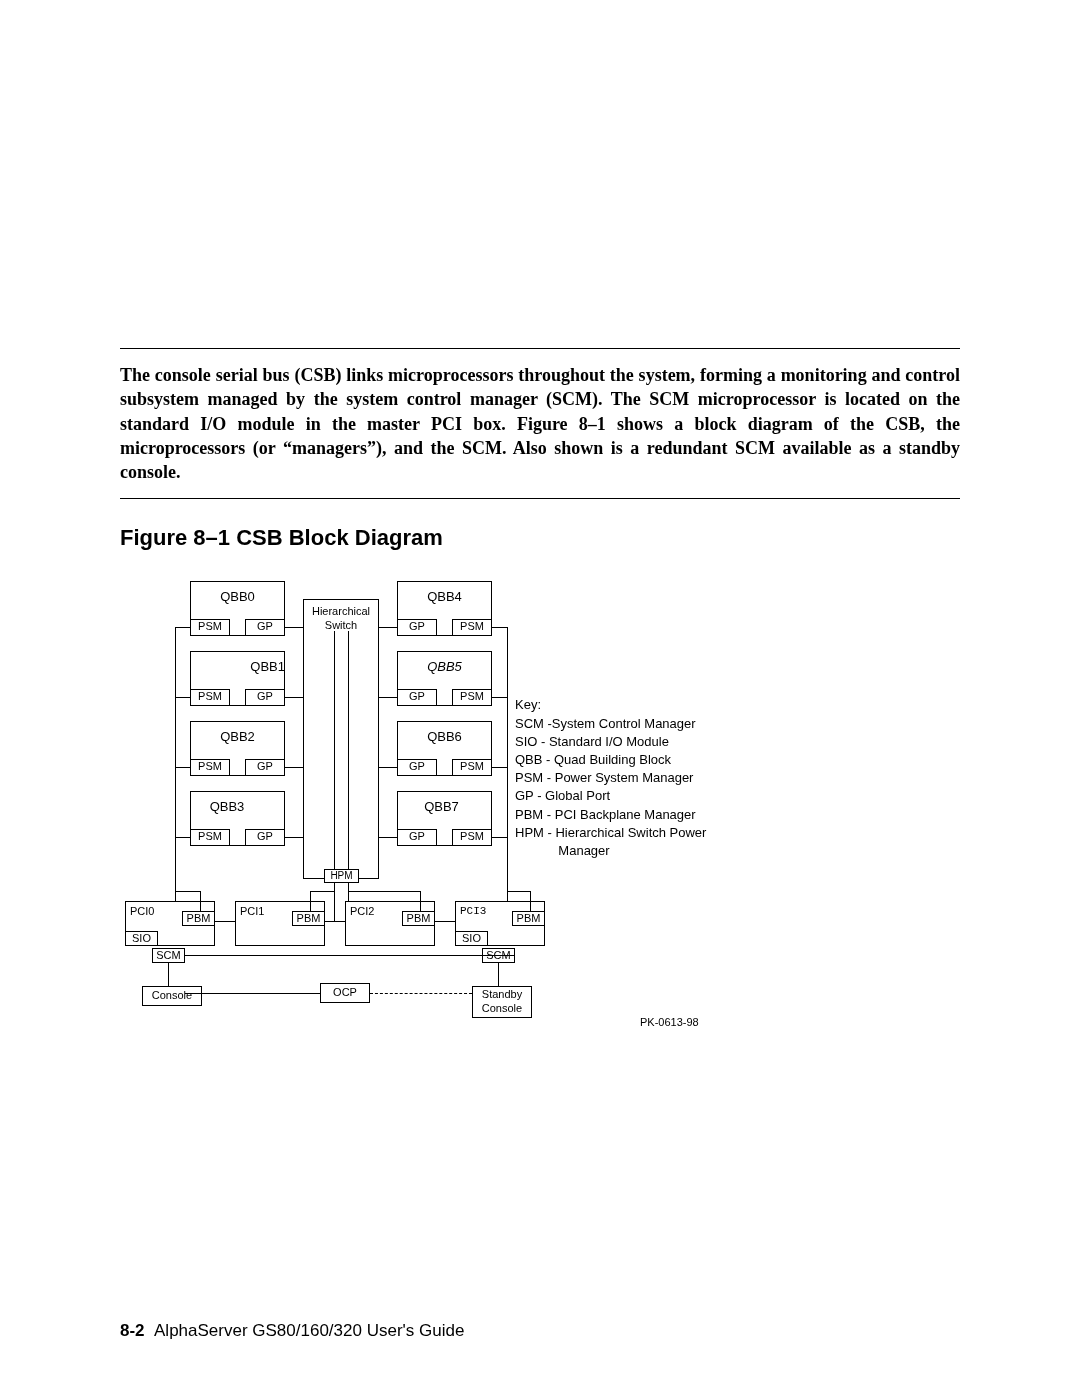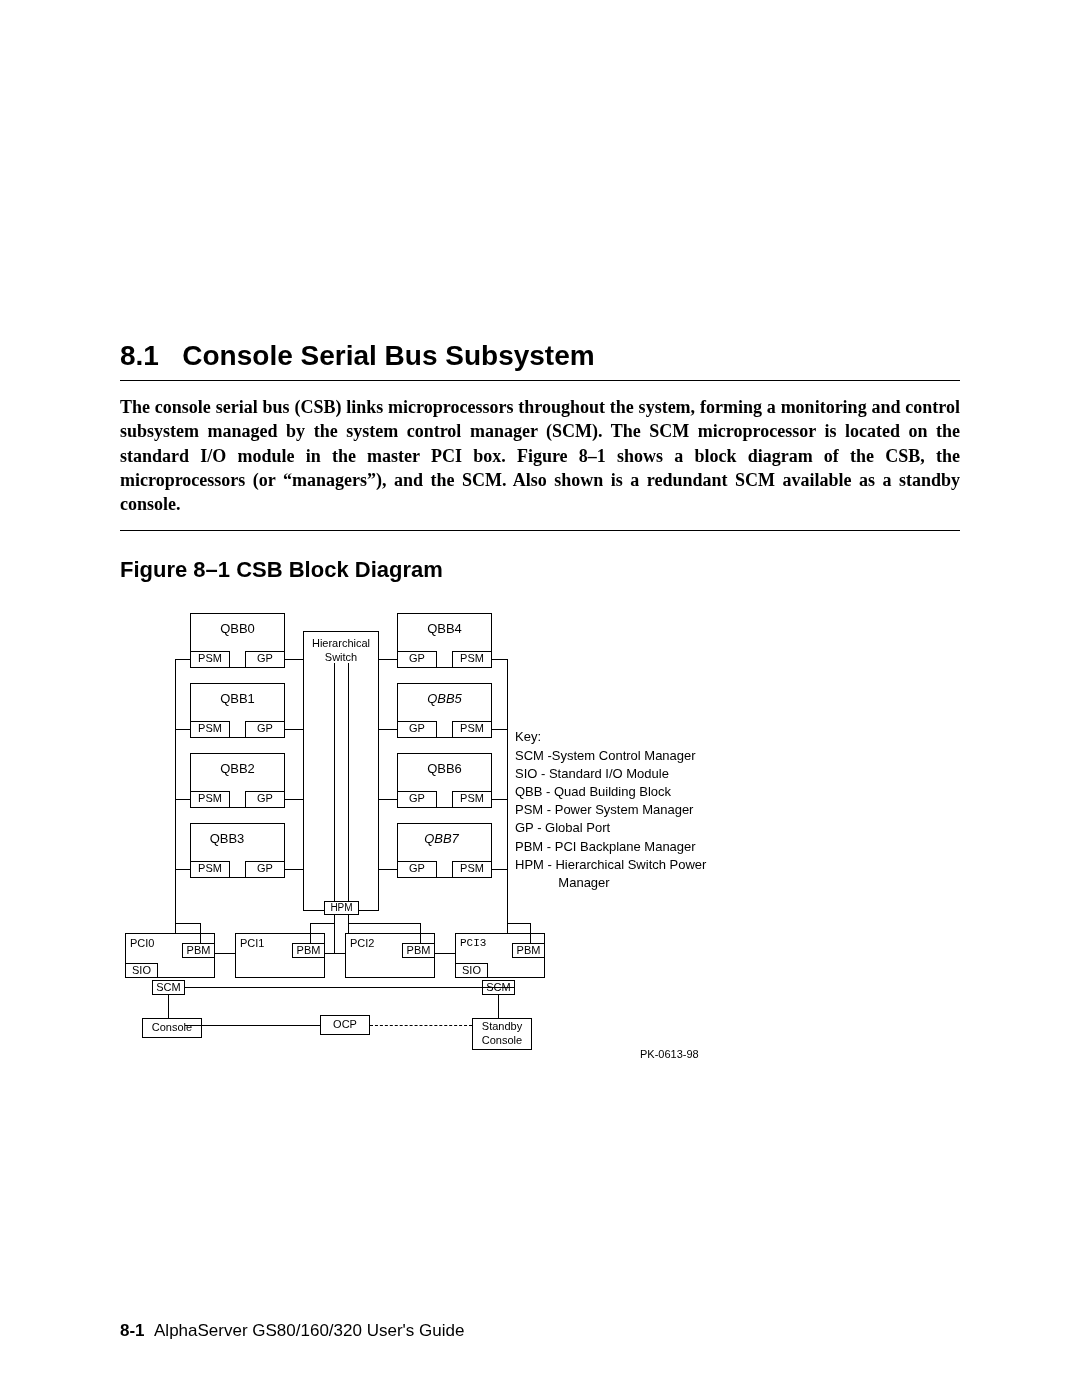--- a/index.html
+++ b/index.html
@@ -78,23 +78,20 @@
   }
   .footer .bold { font-weight: bold; }
   .hline { position:absolute; height:1px; background:#000; }
   .vline { position:absolute; width:1px; background:#000; }
 </style>
 </head>
 <body>
 
 <div class="page">
 
-  <h2 class="section-heading">
-    <span>8.1</span>&nbsp;&nbsp;&nbsp;<span>Console Serial Bus Subsystem</span>
-  </h2>
   <hr class="hr">
   <p class="intro">The console serial bus (CSB) links microprocessors throughout the system, forming a monitoring and control subsystem managed by the system control manager (SCM). The SCM microprocessor is located on the standard I/O module in the master PCI box. Figure 8–1 shows a block diagram of the CSB, the microprocessors (or “managers”), and the SCM. Also shown is a redundant SCM available as a standby console.</p>
   <hr class="hr">
 
   <div class="figure-caption">Figure 8–1  CSB Block Diagram</div>
 
   <div class="diagram">
 
     <div class="box" style="left:183px; top:28px; width:76px; height:280px;"></div>
     <div class="lbl small center" style="left:183px; top:34px; width:76px; line-height:1.2;">Hierarchical<br>Switch</div>
@@ -102,21 +99,21 @@
 
     <div class="vline" style="left:214px; top:60px; height:238px;"></div>
     <div class="vline" style="left:228px; top:60px; height:238px;"></div>
 
     <div class="box" style="left:70px; top:10px; width:95px; height:55px;"></div>
     <div class="lbl center" style="left:70px; top:18px; width:95px;">QBB0</div>
     <div class="box small center" style="left:70px; top:48px; width:40px; height:17px;"><span>PSM</span></div>
     <div class="box small center" style="left:125px; top:48px; width:40px; height:17px;"><span>GP</span></div>
 
     <div class="box" style="left:70px; top:80px; width:95px; height:55px;"></div>
-    <div class="lbl center" style="left:70px; top:88px; width:95px;">QBB1</div>
+    <div class="lbl center" style="left:70px; top:88px; width:95px;text-align:right;">QBB1</div>
     <div class="box small center" style="left:70px; top:118px; width:40px; height:17px;"><span>PSM</span></div>
     <div class="box small center" style="left:125px; top:118px; width:40px; height:17px;"><span>GP</span></div>
 
     <div class="box" style="left:70px; top:150px; width:95px; height:55px;"></div>
     <div class="lbl center" style="left:70px; top:158px; width:95px;">QBB2</div>
     <div class="box small center" style="left:70px; top:188px; width:40px; height:17px;"><span>PSM</span></div>
     <div class="box small center" style="left:125px; top:188px; width:40px; height:17px;"><span>GP</span></div>
 
     <div class="box" style="left:70px; top:220px; width:95px; height:55px;"></div>
     <div class="lbl center" style="left:70px; top:228px; width:74px;">QBB3</div>
@@ -132,21 +129,21 @@
     <div class="lbl center" style="left:277px; top:88px; width:95px;font-style:italic;">QBB5</div>
     <div class="box small center" style="left:277px; top:118px; width:40px; height:17px;"><span>GP</span></div>
     <div class="box small center" style="left:332px; top:118px; width:40px; height:17px;"><span>PSM</span></div>
 
     <div class="box" style="left:277px; top:150px; width:95px; height:55px;"></div>
     <div class="lbl center" style="left:277px; top:158px; width:95px;">QBB6</div>
     <div class="box small center" style="left:277px; top:188px; width:40px; height:17px;"><span>GP</span></div>
     <div class="box small center" style="left:332px; top:188px; width:40px; height:17px;"><span>PSM</span></div>
 
     <div class="box" style="left:277px; top:220px; width:95px; height:55px;"></div>
-    <div class="lbl center" style="left:277px; top:228px; width:89px;font-style:italic;">QBB7</div>
+    <div class="lbl center" style="left:277px; top:228px; width:89px;">QBB7</div>
     <div class="box small center" style="left:277px; top:258px; width:40px; height:17px;"><span>GP</span></div>
     <div class="box small center" style="left:332px; top:258px; width:40px; height:17px;"><span>PSM</span></div>
 
     <div class="hline" style="left:165px; top:56px; width:18px;"></div>
     <div class="hline" style="left:165px; top:126px; width:18px;"></div>
     <div class="hline" style="left:165px; top:196px; width:18px;"></div>
     <div class="hline" style="left:165px; top:266px; width:18px;"></div>
 
     <div class="hline" style="left:259px; top:56px; width:18px;"></div>
     <div class="hline" style="left:259px; top:126px; width:18px;"></div>
@@ -218,15 +215,15 @@
       <div>GP -   Global Port</div>
       <div>PBM - PCI Backplane Manager</div>
       <div>HPM - Hierarchical Switch Power</div>
       <div style="white-space:pre;">            Manager</div>
     </div>
 
     <div class="lbl small" style="left:520px; top:445px;">PK-0613-98</div>
   </div>
 
   <div class="footer">
-    <span class="bold">8-1</span>&nbsp;&nbsp;<span>AlphaServer GS80/160/320 User's Guide</span>
+    <span class="bold">8-2</span>&nbsp;&nbsp;<span>AlphaServer GS80/160/320 User's Guide</span>
   </div>
 </div>
 
 </body></html>

